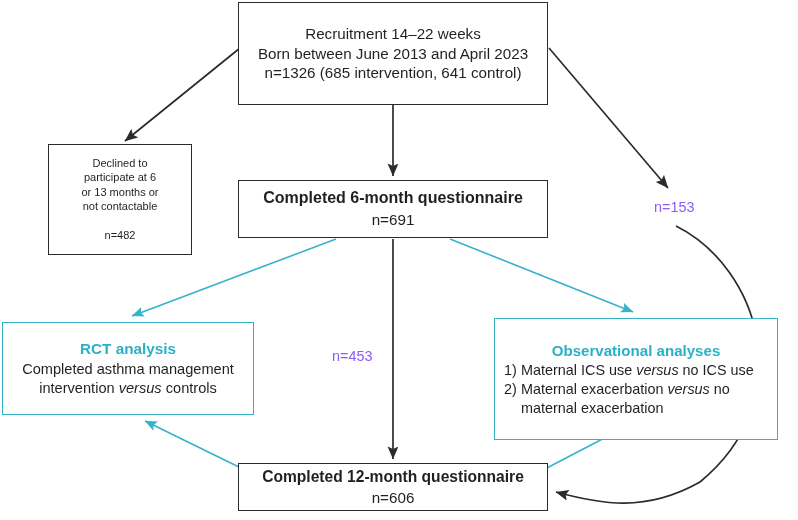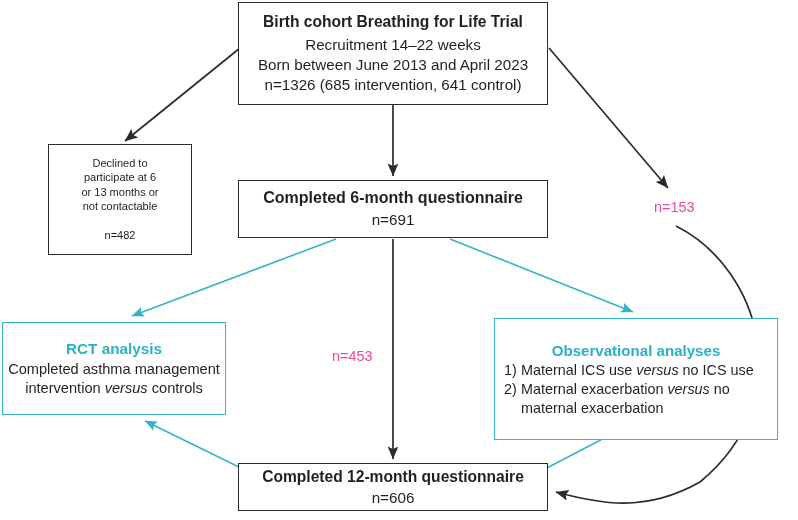--- a/index.html
+++ b/index.html
@@ -28,35 +28,35 @@
   #box-cohort{left:238px;top:2px;width:310px;height:103px;font-size:15.2px;padding:4px 6px;}
   #box-cohort .title{font-size:15.6px;margin-bottom:3px;}
 
   #box-declined{left:48px;top:144px;width:144px;height:111px;font-size:11px;
                 justify-content:flex-start;padding-top:11px;}
   #box-declined .n{margin-top:auto;margin-bottom:12px;}
 
   #box-q6{left:238px;top:180px;width:310px;height:58px;font-size:15.2px;}
   #box-q6 .title{font-size:16px;margin-bottom:1px;}
 
-  #box-rct{left:2px;top:322px;width:224px;height:93px;font-size:14.6px;padding:2px 4px;}
+  #box-rct{left:2px;top:322px;width:252px;height:93px;font-size:14.6px;padding:2px 4px;}
   #box-rct .teal-title{font-size:15.3px;margin-bottom:2px;}
 
   #box-obs{left:494px;top:318px;width:284px;height:122px;font-size:14.4px;
            align-items:stretch;padding:3px 9px;}
   #box-obs .teal-title{text-align:center;font-size:15.1px;margin-bottom:1px;}
   #box-obs .item{display:flex;text-align:left;line-height:1.30;}
   #box-obs .item .num{flex:0 0 17px;}
   #box-obs .item .txt{flex:1;}
 
   #box-q12{left:238px;top:463px;width:310px;height:48px;font-size:15.2px;}
   #box-q12 .title{font-size:15.6px;margin-bottom:1px;}
 
   
-  .edge-label{position:absolute;font-size:14.4px;color:#ec4899;z-index:3;background:transparent;}
+  .edge-label{position:absolute;font-size:14.4px;color:#8b5cf6;z-index:3;background:transparent;}
   #lbl-153{left:654px;top:199px;}
   #lbl-453{left:332px;top:348px;}
 </style>
 </head>
 <body>
 
 <div id="root">
 
   <svg id="edges" viewBox="0 0 798 520" xmlns="http://www.w3.org/2000/svg">
     <defs>
@@ -81,21 +81,20 @@
     <path d="M 450,239 L 633,312" fill="none" stroke="#35b4c8" stroke-width="1.6" marker-end="url(#ah-teal)"></path>
 
     <path d="M 393,239 L 393,459" fill="none" stroke="#2b2b2b" stroke-width="1.7" marker-end="url(#ah-black)"></path>
 
     <path d="M 245,470 L 145,421" fill="none" stroke="#35b4c8" stroke-width="1.6" marker-end="url(#ah-teal)"></path>
 
     <path d="M 543,470 L 637,421" fill="none" stroke="#35b4c8" stroke-width="1.6" marker-end="url(#ah-teal)"></path>
   </svg>
 
   <div class="box black" id="box-cohort">
-    <div class="title">Birth cohort Breathing for Life Trial</div>
     <div class="line">Recruitment 14–22 weeks</div>
     <div class="line">Born between June 2013 and April 2023</div>
     <div class="line">n=1326 (685 intervention, 641 control)</div>
   </div>
 
   <div class="box black" id="box-declined">
     <div class="line">Declined to</div>
     <div class="line">participate at 6</div>
     <div class="line">or 13 months or</div>
     <div class="line">not contactable</div>

